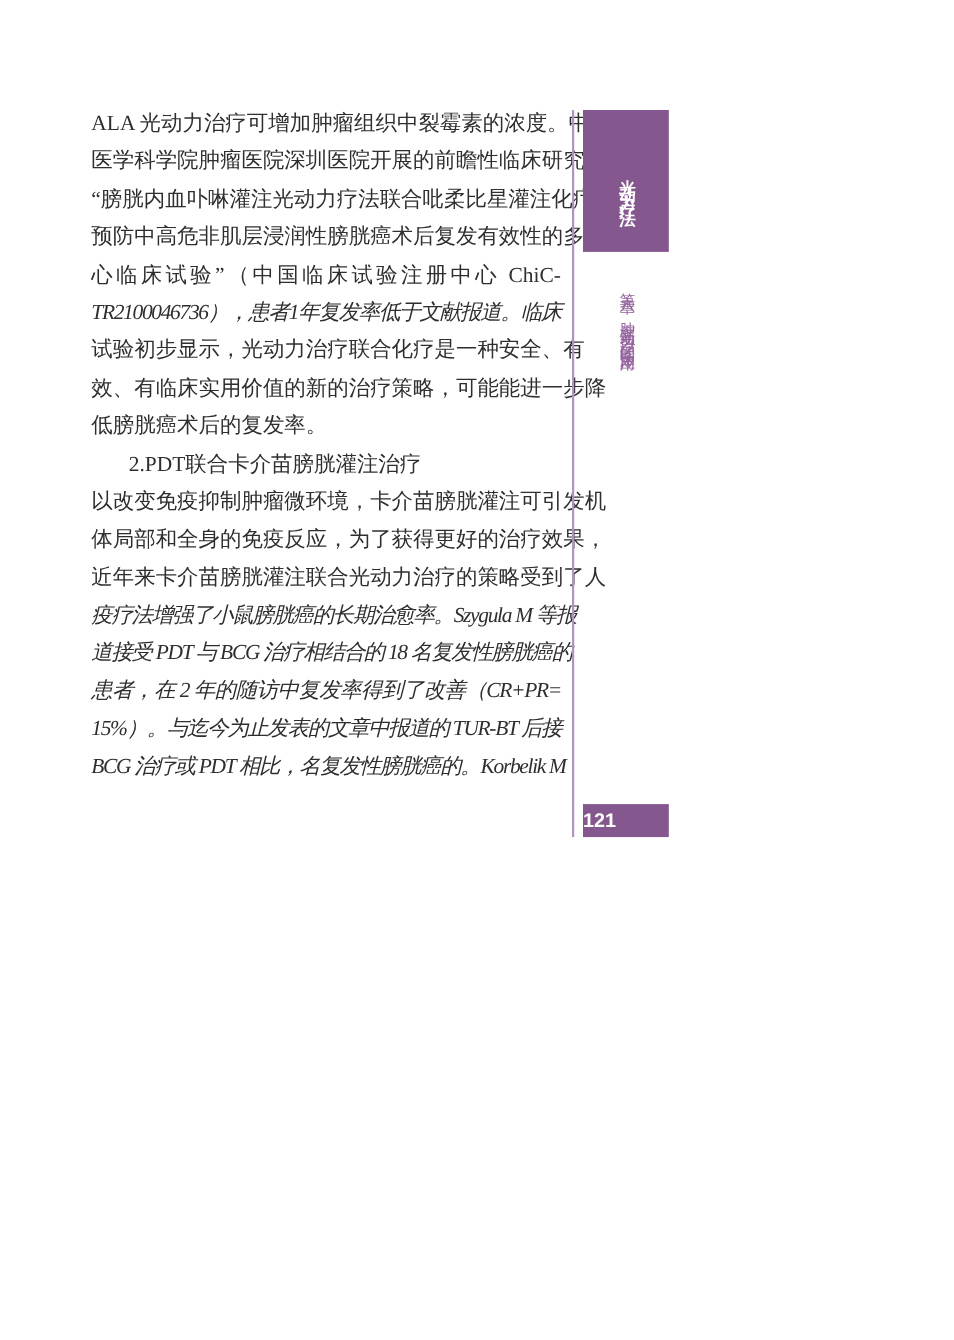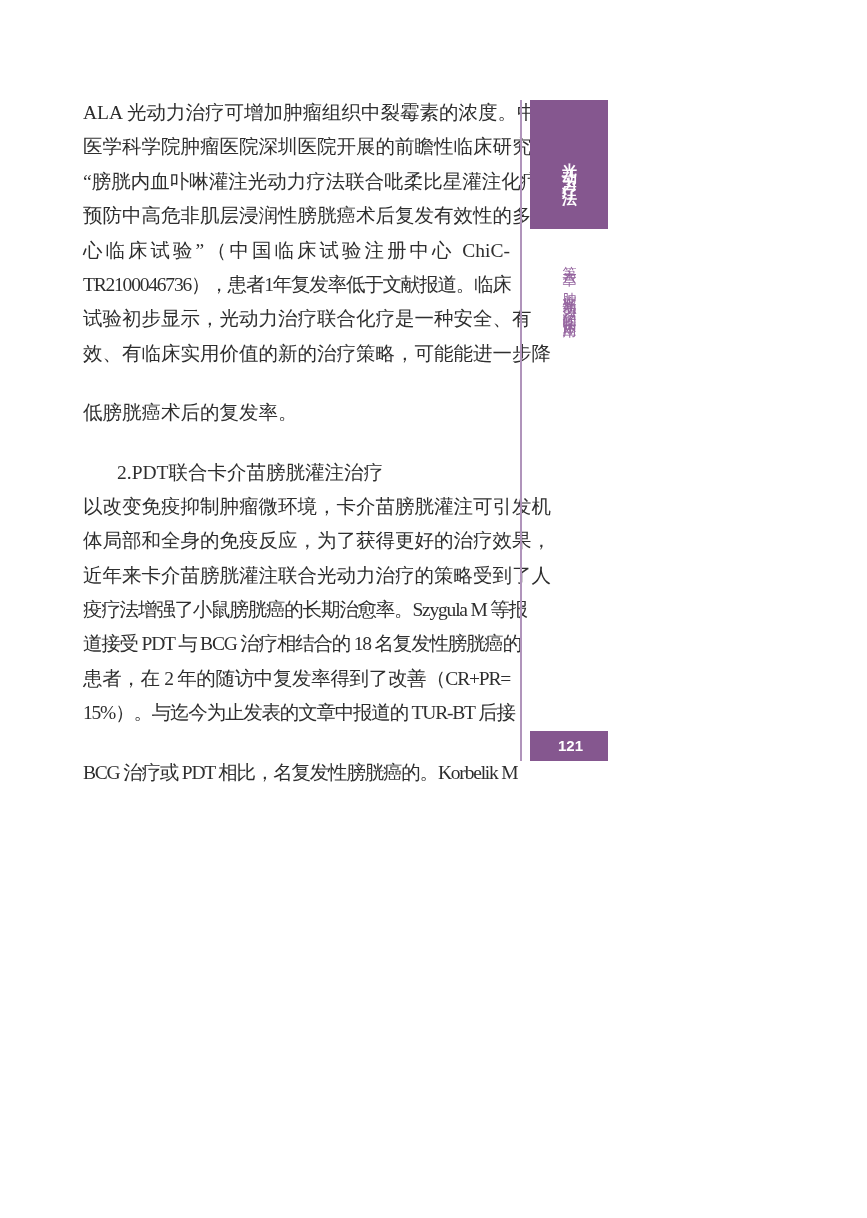--- a/index.html
+++ b/index.html
@@ -28,27 +28,27 @@
   .line {
     height: 34.4px;
     line-height: 34.4px;
     white-space: nowrap;
     text-align: justify;
     text-align-last: justify;
     overflow: visible;
   }
   .line.flush {
     text-align-last: left;
-    margin-top: 25px;
   }
   .line.indent {
     text-indent: 34px;
   }
   .line.tight {
     letter-spacing: -1.2px;
+    font-style: italic;
   }
 
   
   .side-rule {
     position: absolute;
     left: 520px;
     top: 100px;
     width: 2px;
     height: 661px;
     background: #b094bb;
@@ -89,25 +89,25 @@
     font-family: "Liberation Serif", "DejaVu Serif", serif;
   }
   .page-badge {
     position: absolute;
     left: 530px;
     top: 731px;
     width: 78px;
     height: 30px;
     background: #85578f;
     box-sizing: border-box;
-    padding-left: 28px;
+    padding-left: 0;
     color: #ffffff;
     font-family: "Liberation Sans", "DejaVu Sans", sans-serif;
     font-weight: bold;
-    font-size: 15px;
+    font-size: 18px;
     line-height: 30px;
   }
 </style>
 </head>
 <body>
 
 <div class="page">
 
   <div class="article">
     <div class="line">ALA 光动力治疗可增加肿瘤组织中裂霉素的浓度。中国</div>

